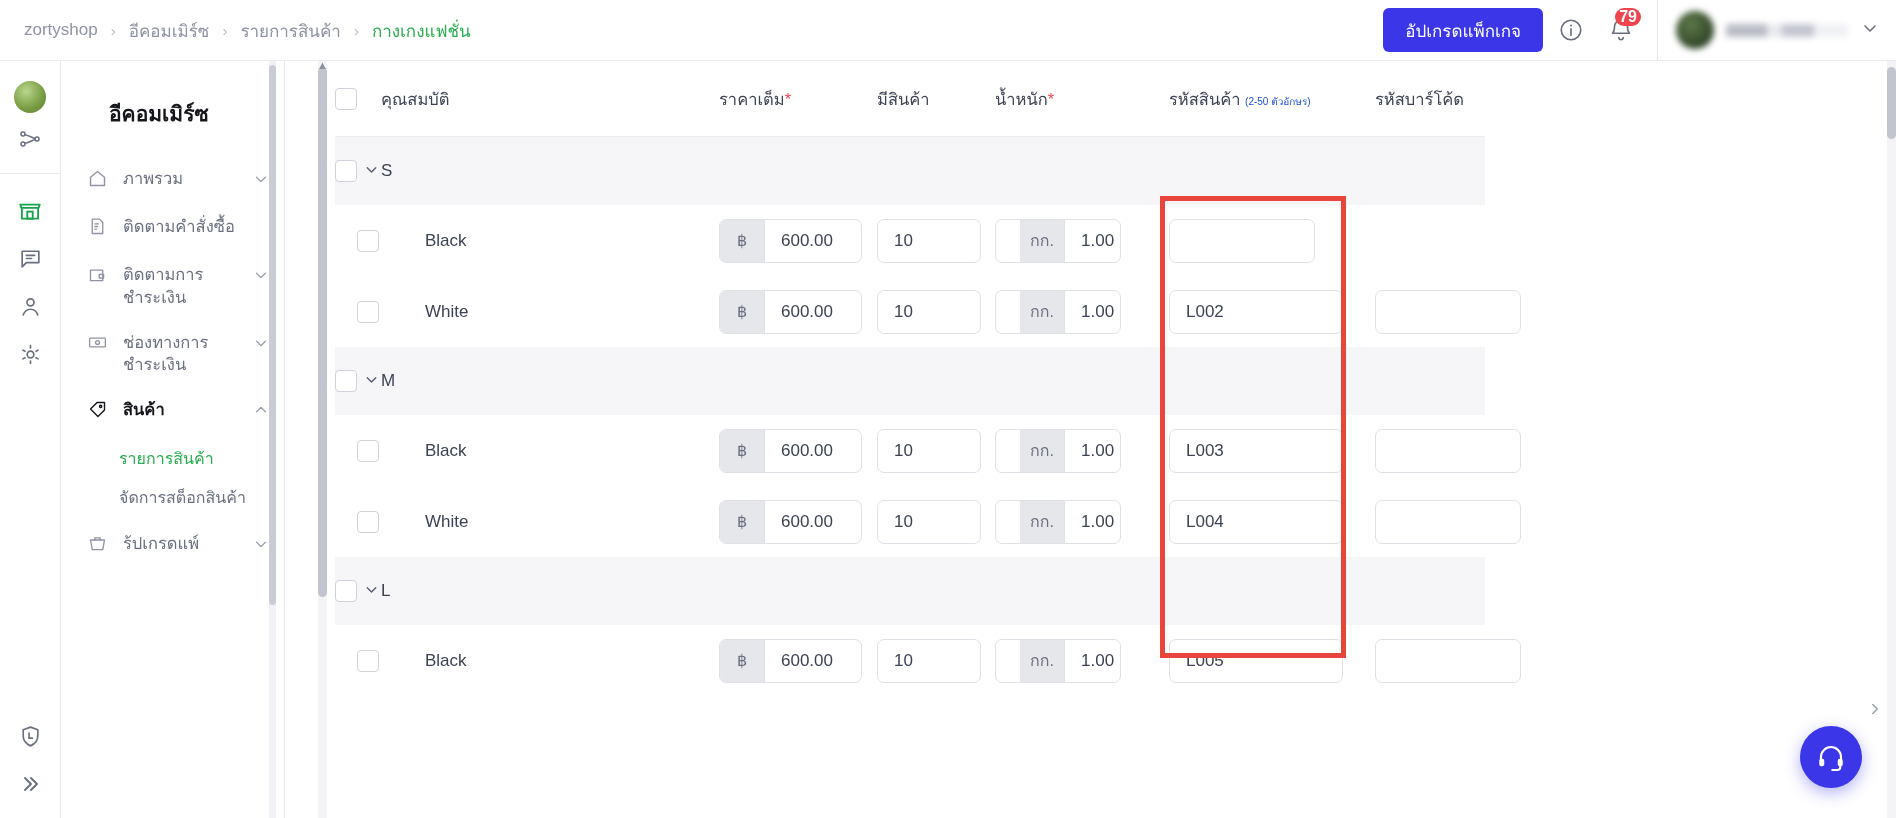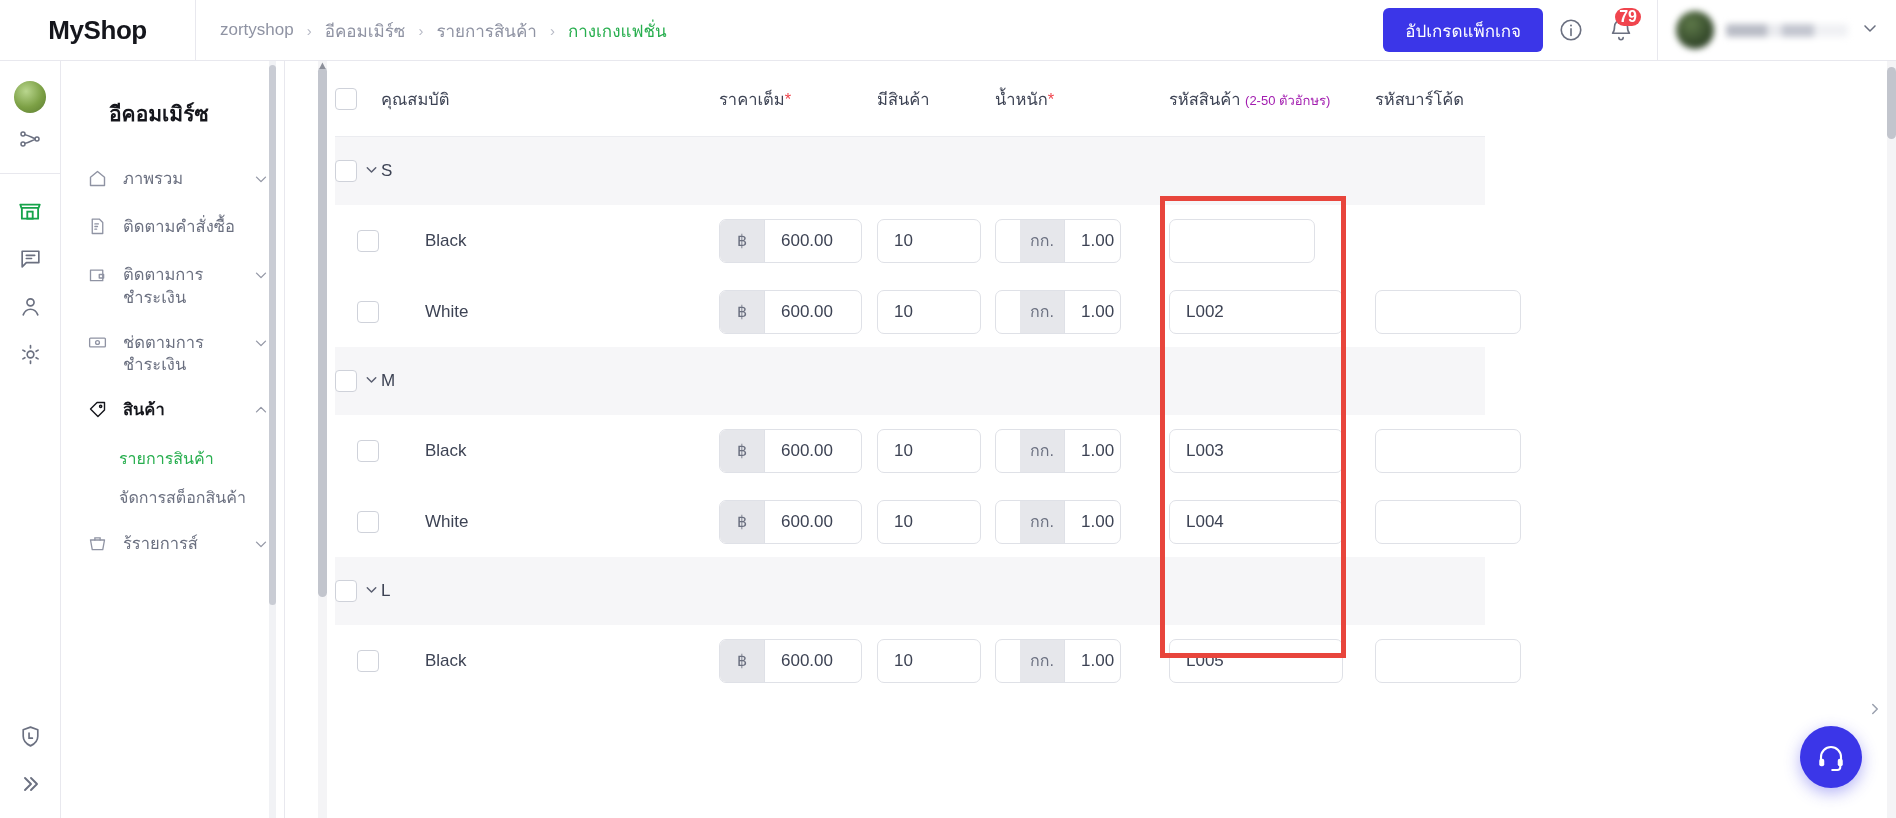--- a/index.html
+++ b/index.html
@@ -136,21 +136,21 @@
   }
 
   .table-wrap { position: absolute; left: 50px; top: 0; width: 1150px; }
 
   .thead {
     display: flex; align-items: center; height: 76px;
     border-bottom: 1px solid #ebecf0; background: #fff;
   }
   .th { font-size: 16.5px; color: #3d4354; white-space: nowrap; }
   .th .req { color: #f0454e; }
-  .th .hint { color: #a21caf; font-size: 13px; }
+  .th .hint { color: #1d4ed8; font-size: 10px; }
 
   .col-cb     { width: 46px; flex: 0 0 46px; display: flex; align-items: center; }
   .col-attr   { width: 338px; flex: 0 0 338px; }
   .col-price  { width: 158px; flex: 0 0 158px; }
   .col-stock  { width: 118px; flex: 0 0 118px; }
   .col-weight { width: 174px; flex: 0 0 174px; }
   .col-sku    { width: 206px; flex: 0 0 206px; }
   .col-bar    { width: 160px; flex: 0 0 160px; }
 
   .tbody { position: relative; }
@@ -203,23 +203,20 @@
   .edge-chev {
     position: absolute; right: 12px; bottom: 96px; color: #9aa0ae; z-index: 34;
   }
 </style>
 </head>
 <body>
 
 <div id="app">
 
   <div class="topbar">
-    <div class="logo-cell">
-      <span class="logo-text">MyShop</span>
-    </div>
 
     <div class="breadcrumb">
       <span class="bc-item">zortyshop</span>
       <span class="bc-sep">›</span>
       <span class="bc-item">อีคอมเมิร์ซ</span>
       <span class="bc-sep">›</span>
       <span class="bc-item">รายการสินค้า</span>
       <span class="bc-sep">›</span>
       <span class="bc-item last">กางเกงแฟชั่น</span>
     </div>
@@ -351,21 +348,21 @@
       </div>
 
 
       <div class="sb-item">
         <span class="sb-ico">
           <svg width="21" height="21" viewBox="0 0 24 24" fill="none" stroke="currentColor" stroke-width="1.5">
             <rect x="3" y="7" width="18" height="10" rx="1"></rect>
               <circle cx="12" cy="12" r="2.2"></circle>
           </svg>
         </span>
-        <span class="sb-label">ช่ดตามการชำระเงิน</span>
+        <span class="sb-label">ช่องทางการชำระเงิน</span>
         <span class="sb-caret">
           <svg width="18" height="18" viewBox="0 0 24 24" fill="none" stroke="currentColor" stroke-width="1.8">
               <path d="M6 9.5l6 6 6-6" stroke-linecap="round" stroke-linejoin="round"></path>
             </svg>
         </span>
       </div>
 
       <div class="sb-item sel">
         <span class="sb-ico">
           <svg width="21" height="21" viewBox="0 0 24 24" fill="none" stroke="currentColor" stroke-width="1.6">
@@ -386,21 +383,21 @@
         <div class="sb-sub-item">จัดการสต็อกสินค้า</div>
       </div>
 
       <div class="sb-item">
         <span class="sb-ico">
           <svg width="21" height="21" viewBox="0 0 24 24" fill="none" stroke="currentColor" stroke-width="1.5">
             <path d="M4 8h16l-2 11H6L4 8z" stroke-linejoin="round"></path>
             <path d="M9 8V5.5h6V8" stroke-linecap="round"></path>
           </svg>
         </span>
-        <span class="sb-label">ร้รายการส์</span>
+        <span class="sb-label">ร้ปเกรดแพ์</span>
         <span class="sb-caret">
           <svg width="18" height="18" viewBox="0 0 24 24" fill="none" stroke="currentColor" stroke-width="1.8">
               <path d="M6 9.5l6 6 6-6" stroke-linecap="round" stroke-linejoin="round"></path>
             </svg>
         </span>
       </div>
     </div>
 
     <div class="sb-scroll-track"></div>
     <div class="sb-scroll"></div>

